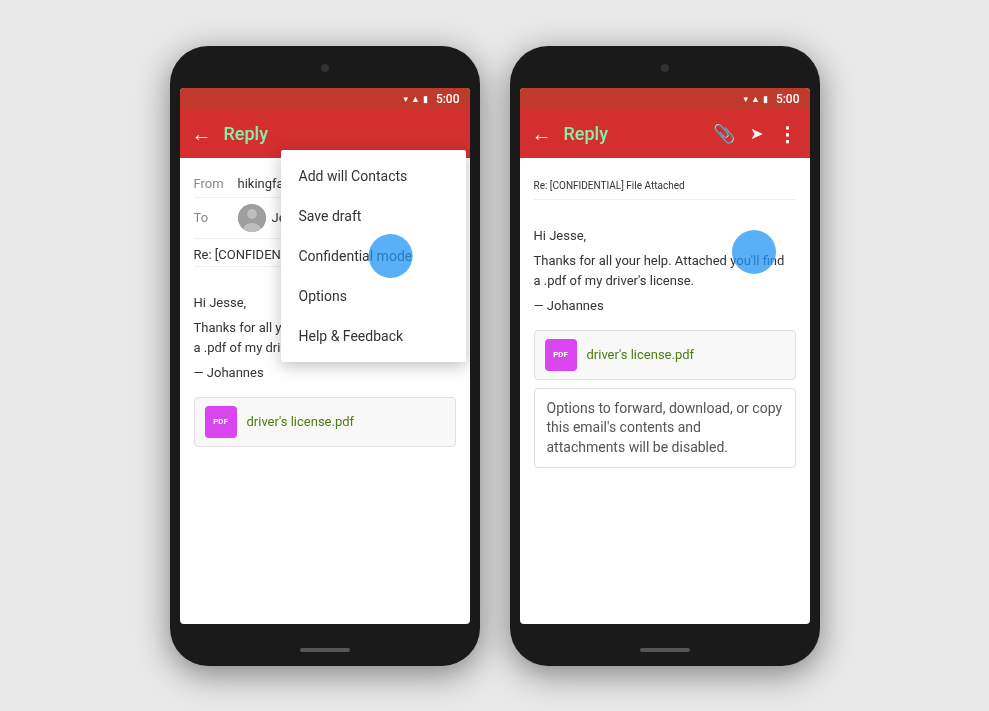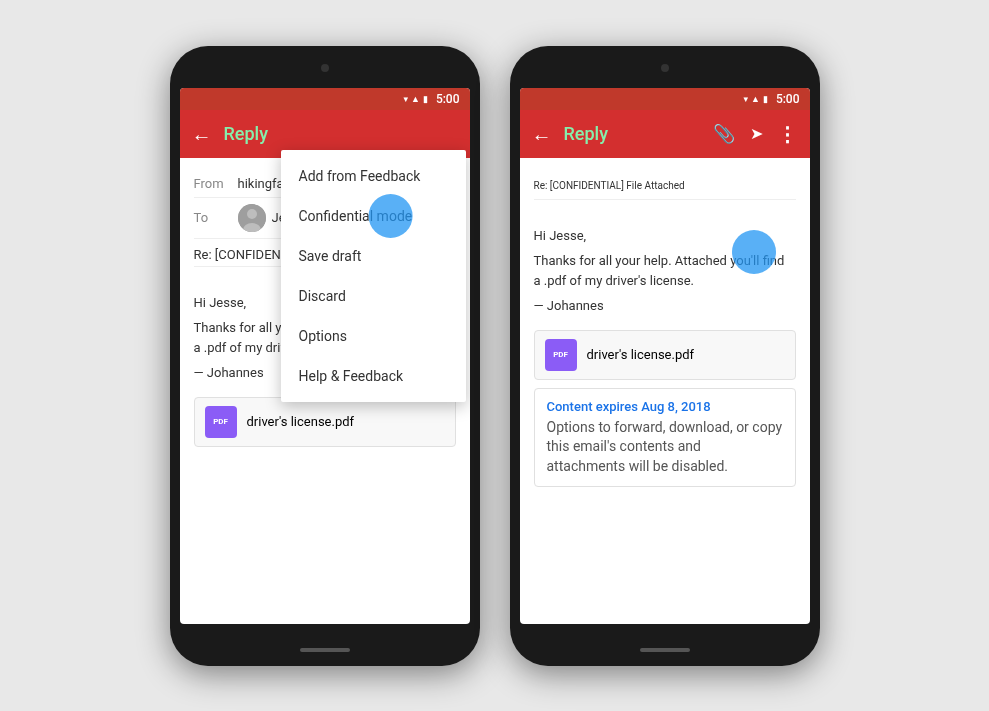--- a/index.html
+++ b/index.html
@@ -165,38 +165,38 @@
       border: 1px solid #e0e0e0;
       border-radius: 4px;
       padding: 8px 10px;
       margin-top: 8px;
       background: #f8f8f8;
     }
 
     .pdf-icon-box {
       width: 32px;
       height: 32px;
-      background: #8b5cf6;
+      background: #d946ef;
       border-radius: 4px;
       display: flex;
       align-items: center;
       justify-content: center;
       margin-right: 10px;
       flex-shrink: 0;
     }
 
     .pdf-icon-text {
       color: white;
       font-size: 8px;
       font-weight: bold;
     }
 
     .attachment-name {
       font-size: 13px;
-      color: #000000;
+      color: #4d7c0f;
     }
 
     .confidential-card {
       border: 1px solid #e0e0e0;
       border-radius: 4px;
       padding: 10px 12px;
       margin-top: 8px;
       background: #fff;
     }
 
@@ -318,27 +318,26 @@
       </div>
       <div class="attachment-card">
         <div class="pdf-icon-box">
           <span class="pdf-icon-text">PDF</span>
         </div>
         <span class="attachment-name">driver's license.pdf</span>
       </div>
     </div>
 
     <div class="dropdown-menu">
-      <div class="dropdown-item">Add from Feedback</div>
+      <div class="dropdown-item">Add will Contacts</div>
+      <div class="dropdown-item">Save draft</div>
       <div class="dropdown-item" style="position:relative;">
         Confidential mode
         <div class="touch-circle" style="top:50%; left:50%; transform:translate(-10%, -50%);"></div>
       </div>
-      <div class="dropdown-item">Save draft</div>
-      <div class="dropdown-item">Discard</div>
       <div class="dropdown-item">Options</div>
       <div class="dropdown-item">Help &amp; Feedback</div>
     </div>
 
   </div>
   <div class="home-indicator"></div>
 </div>
 
 <div class="phone-wrapper">
   <div class="phone-shell"></div>
@@ -378,20 +377,19 @@
 
         <div class="touch-circle" style="position:absolute; right:20px; top:30px; width:44px; height:44px;"></div>
       </div>
       <div class="attachment-card">
         <div class="pdf-icon-box">
           <span class="pdf-icon-text">PDF</span>
         </div>
         <span class="attachment-name">driver's license.pdf</span>
       </div>
       <div class="confidential-card">
-        <div class="confidential-title">Content expires Aug 8, 2018</div>
         <div class="confidential-body">Options to forward, download, or copy this email's contents and attachments will be disabled.</div>
       </div>
     </div>
 
   </div>
   <div class="home-indicator"></div>
 </div>
 
 </body></html>

